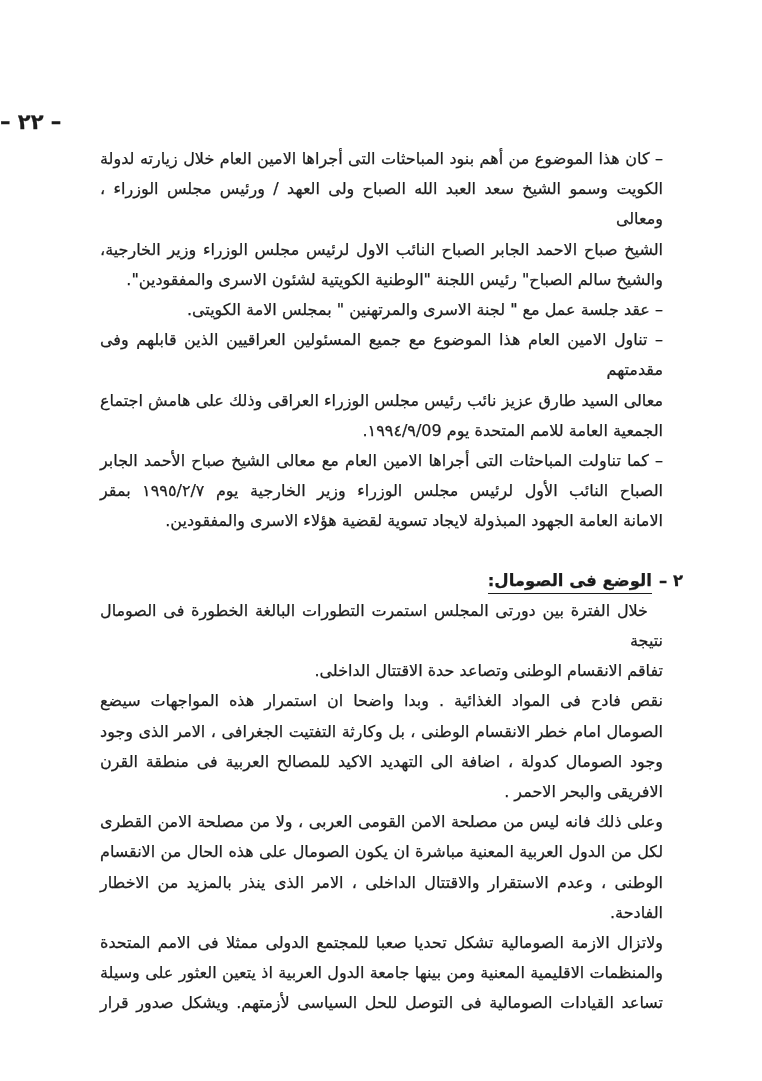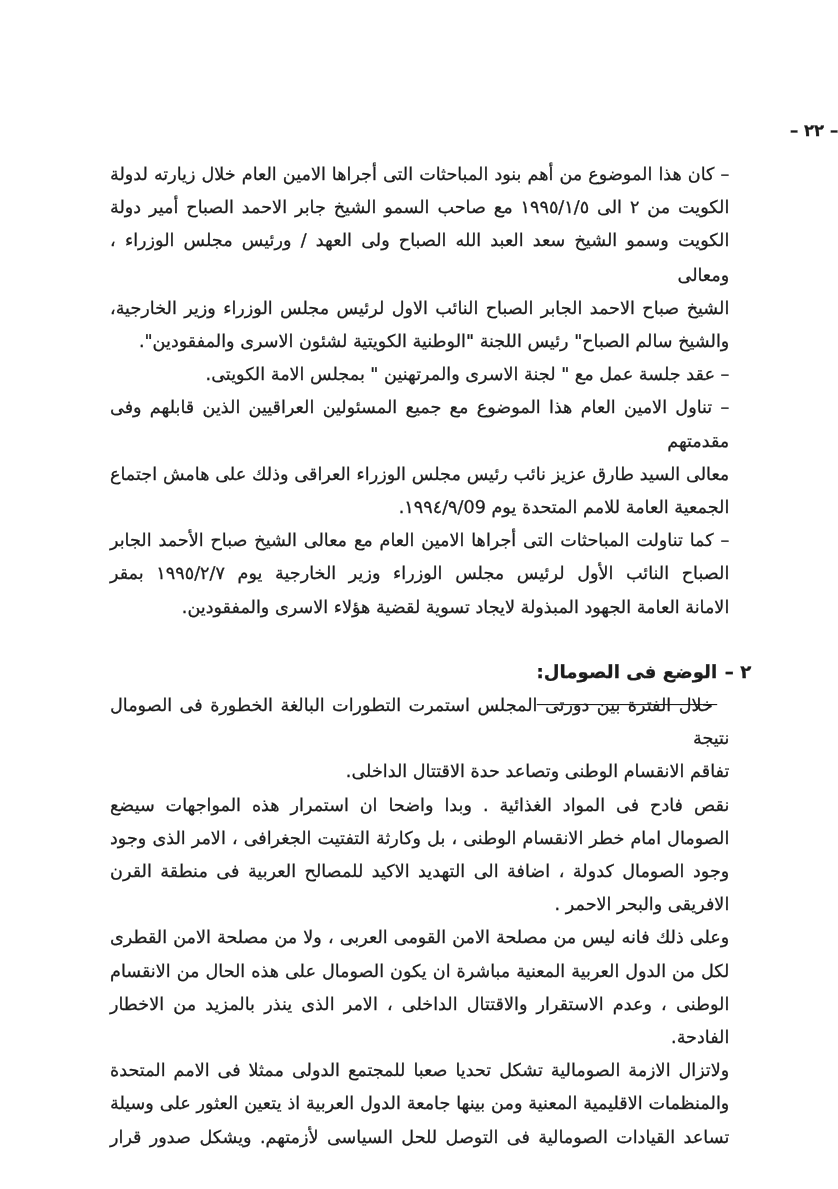--- a/index.html
+++ b/index.html
@@ -9,53 +9,51 @@
     margin:0 auto;
     background:#ffffff;
     font-family:"DejaVu Sans",sans-serif;
     color:#1c1c1c;
     direction:rtl;
     overflow:hidden;
     -webkit-text-stroke:0.25px #1c1c1c;
   }
   .pagenum{
     position:absolute;top:110px;left:0;right:0;
-    text-align:right;
-    font-size:15px;font-weight:bold;letter-spacing:2px;
+    text-align:left;
+    font-size:21px;font-weight:bold;letter-spacing:2px;
     direction:ltr;
-    padding-left:34px;
   }
   .content{
     position:absolute;top:144px;right:99px;
     width:563px;
     font-size:16px;line-height:30.2px;
   }
   .ln{text-align:right;}
   .j{text-align:justify;text-align-last:justify;}
   .ind{text-indent:15px;}
   .bullet,.para{margin:0;}
   .heading{
     margin:29px -20px 0 0;
     font-weight:bold;font-size:16.5px;
     text-align:right;
   }
   .hnum{margin-left:7px;}
-  .htitle{border-bottom:1.7px solid #1c1c1c;padding-bottom:20px;}
+  .htitle{border-bottom:1.7px solid #1c1c1c;padding-bottom:3px;}
 </style>
 </head>
 <body>
 
 <div class="doc">
   <div class="pagenum">– ٢٢ –</div>
 
   <div class="content">
 
     <div class="bullet">
       <div class="ln j">– كان هذا الموضوع من أهم بنود المباحثات التى أجراها الامين العام خلال زيارته لدولة</div>
-      <div class="ln j">الكويت من ٢ الى ١٩٩٥/١/٥ مع صاحب السمو الشيخ جابر الاحمد الصباح أمير دولة</div>
       <div class="ln j">الكويت وسمو الشيخ سعد العبد الله الصباح ولى العهد / ورئيس مجلس الوزراء ، ومعالى</div>
       <div class="ln j">الشيخ صباح الاحمد الجابر الصباح النائب الاول لرئيس مجلس الوزراء وزير الخارجية،</div>
       <div class="ln">والشيخ سالم الصباح" رئيس اللجنة "الوطنية الكويتية لشئون الاسرى والمفقودين".</div>
     </div>
 
     <div class="bullet">
       <div class="ln">– عقد جلسة عمل مع " لجنة الاسرى والمرتهنين " بمجلس الامة الكويتى.</div>
     </div>
 
     <div class="bullet">

